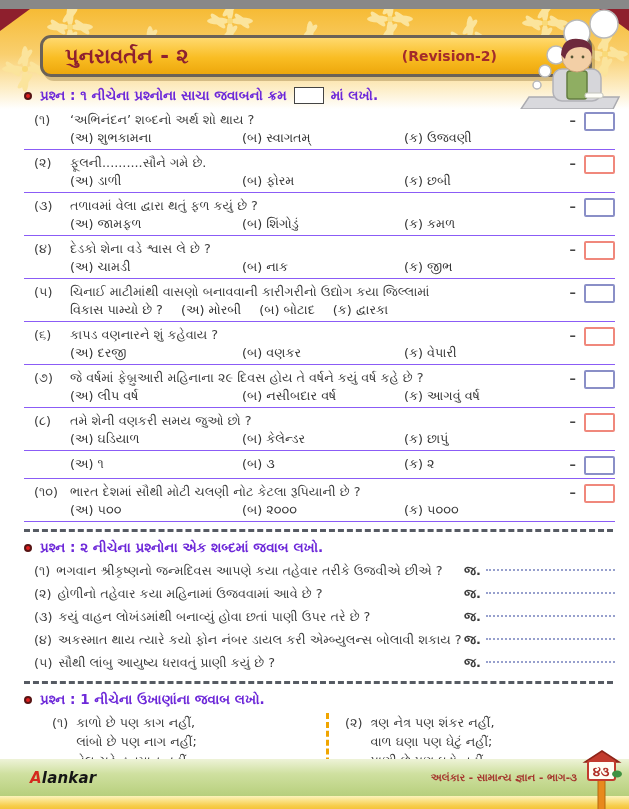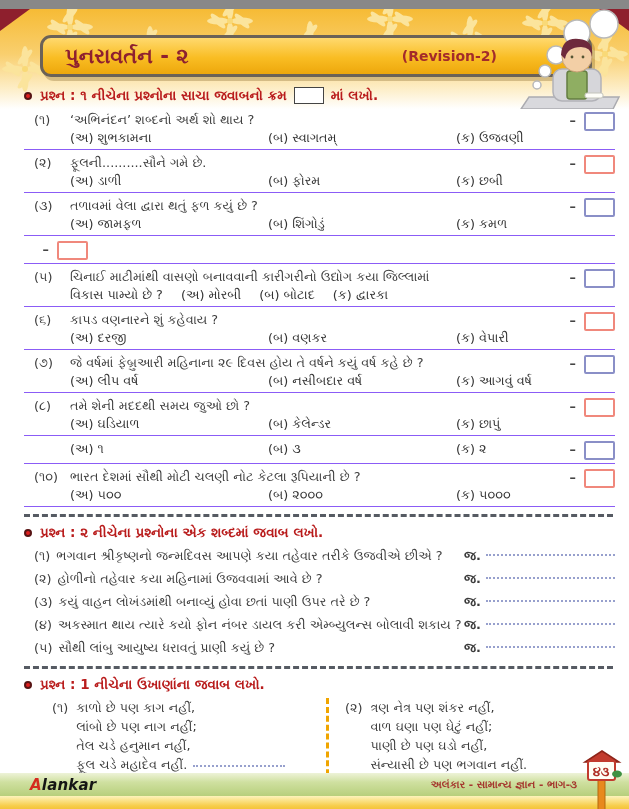--- a/index.html
+++ b/index.html
@@ -25,29 +25,29 @@
     display:flex; align-items:center; justify-content:space-between;
     padding:0 92px 0 22px; z-index:2;
   }
   .title-gu { font-size:21px; font-weight:bold; color:#8e2030; }
   .title-en { font-size:14px; font-weight:800; color:#a32b2b; }
   .boy { position:absolute; top:0; right:4px; z-index:3; }
   
   .content { position:relative; z-index:1; padding:76px 14px 0 24px; }
   .sec-head { display:flex; align-items:center; gap:8px; padding:2px 0 3px; }
   .bullet { width:8px; height:8px; border-radius:50%; background:#e02020; border:2px solid #571414; flex:none; }
-  .sec-title { font-size:13.5px; font-weight:bold; color:#b91c1c; }
+  .sec-title { font-size:13.5px; font-weight:bold; color:#6d28d9; }
   .inline-box { display:inline-block; width:30px; height:17px; border:1.5px solid #444; background:#fff; vertical-align:-4px; margin:0 7px; }
   
   .mcq-row { display:flex; padding:4px 0 3px; border-bottom:1px solid #8b5cf6; font-size:12.8px; line-height:17.5px; }
   .mcq-row:last-of-type { border-bottom:none; }
   .mcq-main { flex:1; padding-left:10px; }
   .q-num { display:inline-block; width:36px; color:#3c3c3c; }
   .q-text { color:#3c3c3c; }
-  .opt-line { margin-left:36px; display:flex;gap:26px; }
+  .opt-line { margin-left:36px; display:flex; }
   .opt-a { width:172px; } .opt-b { width:162px; } .opt-k { flex:1; }
   .q5-line2 { margin-left:36px; display:flex; gap:18px; }
   .ans { width:64px; flex:none; display:flex; justify-content:flex-end; align-items:flex-start; gap:8px; padding-top:1px; }
   .dash { color:#444; font-weight:bold; }
   .ans-box { width:31px; height:19px; background:#fff; border-radius:2px; display:inline-block; }
   .ans-box.blue { border:2px solid #8a8fc7; }
   .ans-box.red  { border:2px solid #f0887c; }
   .divider-dashed { border-top:3px dashed #565b63; margin:7px 2px 5px 0; }
   
   .s2-row { display:flex; align-items:flex-end; padding:4px 0 3px; font-size:12.8px; }
@@ -55,21 +55,21 @@
   .ans-label { flex:none; font-weight:bold; color:#3c3c3c; padding:0 2px; }
   .dotline { flex:1; border-bottom:2px dotted #97a0cd; margin:0 0 8px 3px; min-width:20px; }
   
   .s3-cols { display:flex; margin-top:2px; font-size:12.8px; line-height:19px; color:#3c3c3c; }
   .s3-col { flex:1; display:flex; gap:8px; padding-left:28px; }
   .s3-col.second { border-left:3px dashed #f0a500; padding-left:16px; margin-left:4px; }
   .r-num { flex:none; }
   .r-dots { display:inline-block; width:92px; border-bottom:2px dotted #97a0cd; margin-left:6px; vertical-align:2px; }
   
   .grass {
-    position:absolute; left:0; right:0; bottom:22px; height:23px;
+    position:absolute; left:0; right:0; bottom:22px; height:37px;
     background:linear-gradient(#eef3d8 0%, #cfe0a0 40%, #b7cf7c 100%);
     display:flex; align-items:center; justify-content:space-between;
     padding:0 52px 0 30px; z-index:2;
   }
   .logo { font-size:15px; font-weight:900; font-style:italic; color:#151515; letter-spacing:.2px; display:inline-block; }
   .logo::first-letter { color:#d42a1e; }
   .book-label { font-size:10.5px; font-weight:bold; color:#a5372e; }
   .goldband {
     position:absolute; left:0; right:0; bottom:0; height:22px;
     background:linear-gradient(#fdf3bb 0%, #f7cd4a 45%, #eda90e 100%); z-index:1;
@@ -181,20 +181,28 @@
             <span class="opt-k">(ક) કમળ</span>
           </div>
       </div>
       <div class="ans">
           <span class="dash">–</span>
           <span class="ans-box blue"></span>
         </div>
     </div>
 
     <div class="mcq-row">
+      <div class="mcq-main">
+        <div class="q-line"><span class="q-num">(૪)</span><span class="q-text">દેડકો શેના વડે શ્વાસ લે છે ?</span></div>
+        <div class="opt-line">
+            <span class="opt-a">(અ) ચામડી</span>
+            <span class="opt-b">(બ) નાક</span>
+            <span class="opt-k">(ક) જીભ</span>
+          </div>
+      </div>
       <div class="ans">
           <span class="dash">–</span>
           <span class="ans-box red"></span>
         </div>
     </div>
 
     <div class="mcq-row">
       <div class="mcq-main">
         <div class="q-line"><span class="q-num">(૫)</span><span class="q-text">ચિનાઈ માટીમાંથી વાસણો બનાવવાની કારીગરીનો ઉદ્યોગ કયા જિલ્લામાં</span></div>
         <div class="q5-line2">
@@ -235,21 +243,21 @@
           </div>
       </div>
       <div class="ans">
           <span class="dash">–</span>
           <span class="ans-box blue"></span>
         </div>
     </div>
 
     <div class="mcq-row">
       <div class="mcq-main">
-        <div class="q-line"><span class="q-num">(૮)</span><span class="q-text">તમે શેની મદદથી સમય જુઓ છો ?</span></div>
+        <div class="q-line"><span class="q-num">(૮)</span><span class="q-text">તમે શેની વણકરી સમય જુઓ છો ?</span></div>
         <div class="opt-line">
             <span class="opt-a">(અ) ઘડિયાળ</span>
             <span class="opt-b">(બ) કેલેન્ડર</span>
             <span class="opt-k">(ક) છાપું</span>
           </div>
       </div>
       <div class="ans">
           <span class="dash">–</span>
           <span class="ans-box red"></span>
         </div>

